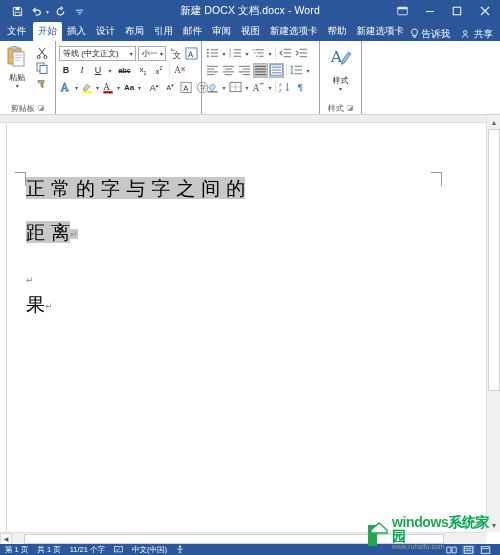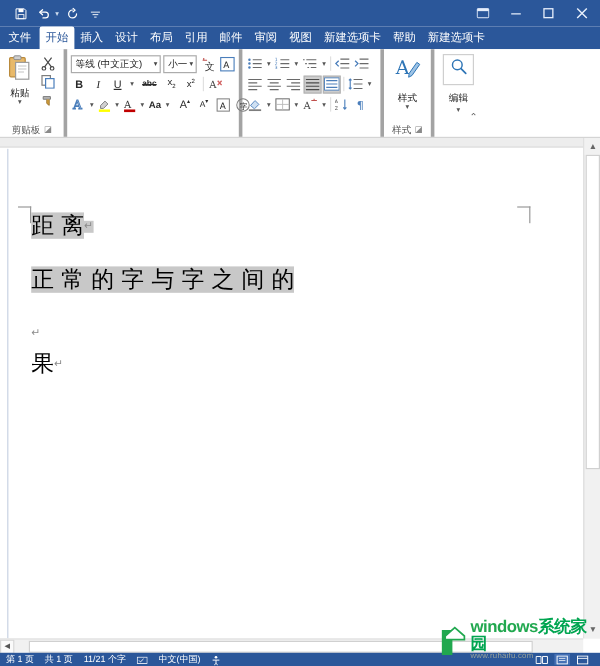--- a/index.html
+++ b/index.html
@@ -61,21 +61,21 @@
   .share { display: flex; align-items: center; gap: 3px; margin-left: 8px; }
 
   
   .ribbon {
     position: absolute; left: 0; top: 41px; width: 500px; height: 74px;
     background: #ffffff; border-bottom: 1px solid #d4d4d4;
     display: flex; align-items: stretch;
   }
   .group {
     position: relative; display: flex; flex-direction: column;
-    border-right: 3px solid #a3a3a3; padding: 2px 3px 0 3px;
+    border-right: 1px solid #a3a3a3; padding: 2px 3px 0 3px;
   }
   .group-body { flex: 1; display: flex; align-items: flex-start; }
   .group-label {
     height: 12px; font-size: 8px; color: #5a5a5a; text-align: center;
     display: flex; align-items: center; justify-content: center; gap: 3px;
   }
   .dialog-launcher { font-size: 7px; color: #8a8a8a; }
 
   
   .g-clip { width: 56px; }
@@ -200,21 +200,21 @@
     height: 10px; background: #ffffff; border: 1px solid #d0d0d0;
     margin-left: 12px; width: 420px;
   }
 
   
   .statusbar {
     position: absolute; left: 0; bottom: 0; width: 500px; height: 11px;
     background: #2b579a; color: #ffffff; font-size: 7.5px;
     display: flex; align-items: center;
   }
-  .sb-left { display: flex; align-items: flex-end; gap: 9px; padding-left: 5px; }
+  .sb-left { display: flex; align-items: center; gap: 9px; padding-left: 5px; }
   .sb-item { white-space: nowrap; display: flex; align-items: center; gap: 2px; }
   .sb-right { margin-left: auto; display: flex; align-items: center; gap: 4px; padding-right: 8px; }
   .viewbtn {
     width: 13px; height: 9px; display: flex; align-items: center; justify-content: center;
     color: #ffffff;
   }
   .viewbtn.active { background: #4470b5; }
 
   
   .watermark {
@@ -254,20 +254,21 @@
           <path d="M8.6 1.4 11 3.6 8.6 5.6" fill="none" stroke="#ffffff" stroke-width="1.5" stroke-linecap="round" stroke-linejoin="round"></path>
         </svg>
       </div>
       <div class="qat-btn">
         <svg width="11" height="11" viewBox="0 0 16 16">
           <path d="M3 6h10M5 9h6M7 12h2" stroke="#ffffff" stroke-width="1.1" stroke-linecap="round"></path>
         </svg>
       </div>
     </div>
 
+    <div class="title-text">新建 DOCX 文档.docx  -  Word</div>
 
     <div class="win-btns">
       <div class="win-btn">
         <svg width="11" height="10" viewBox="0 0 16 14">
           <rect x="1" y="1.5" width="14" height="11" fill="none" stroke="#e6eefb" stroke-width="1.2" rx="1"></rect>
           <rect x="1" y="1.5" width="14" height="3" fill="#e6eefb"></rect>
         </svg>
       </div>
       <div class="win-btn">
         <svg width="10" height="10" viewBox="0 0 10 10">
@@ -294,20 +295,40 @@
     <div class="tab">设计</div>
     <div class="tab">布局</div>
     <div class="tab">引用</div>
     <div class="tab">邮件</div>
     <div class="tab">审阅</div>
     <div class="tab">视图</div>
     <div class="tab">新建选项卡</div>
     <div class="tab">帮助</div>
     <div class="tab">新建选项卡</div>
 
+    <div class="tabs-right">
+      <div class="tell-me">
+        <span>
+          <svg width="9" height="11" viewBox="0 0 10 12">
+            <path d="M5 1a3.2 3.2 0 0 1 1.9 5.8V8.5h-3.8V6.8A3.2 3.2 0 0 1 5 1z" fill="none" stroke="#ffffff" stroke-width="1"></path>
+            <path d="M3.6 10h2.8" stroke="#ffffff" stroke-width="1" stroke-linecap="round"></path>
+          </svg>
+        </span>
+        <span>告诉我</span>
+      </div>
+      <div class="share">
+        <span>
+          <svg width="10" height="10" viewBox="0 0 12 12">
+            <circle cx="5" cy="4" r="2.1" fill="none" stroke="#ffffff" stroke-width="1"></circle>
+            <path d="M1.8 10.5c0-2 1.5-3.2 3.2-3.2s3.2 1.2 3.2 3.2" fill="none" stroke="#ffffff" stroke-width="1"></path>
+          </svg>
+        </span>
+        <span>共享</span>
+      </div>
+    </div>
   </div>
 
   <div class="ribbon">
 
     <div class="group g-clip">
       <div class="group-body">
         <div class="clip-left">
           <div class="paste-icon">
             <svg width="22" height="24" viewBox="0 0 22 24">
               <rect x="2" y="3" width="13" height="16" rx="1" fill="#e8b96a" stroke="#b98a3c" stroke-width="1"></rect>
@@ -589,56 +610,36 @@
           <span class="bl">样式</span>
           <span class="mini-caret">▾</span>
         </div>
       </div>
       <div class="group-label">
         <span>样式</span>
         <span class="dialog-launcher">◪</span>
       </div>
     </div>
 
-    <div class="group g-edit">
-      <div class="group-body" style="display:block">
-        <div class="edit-box">
-          <span>
-            <svg width="15" height="15" viewBox="0 0 16 16">
-              <circle cx="6.5" cy="6.5" r="4.3" fill="none" stroke="#2e75b6" stroke-width="1.3"></circle>
-              <path d="M9.8 9.8L14 14" stroke="#2e75b6" stroke-width="1.5" stroke-linecap="round"></path>
-            </svg>
-          </span>
-        </div>
-        <div style="text-align:center">
-          <span class="bl" style="font-size:8px;color:#262626">编辑</span>
-          <div class="mini-caret">▾</div>
-        </div>
-      </div>
-      <div class="group-label">
-        <span style="visibility:hidden">编辑</span>
-      </div>
-      <div class="collapse-ribbon">⌃</div>
-    </div>
   </div>
 
   <div class="canvas">
     <div class="canvas-topband"></div>
 
     <div class="page">
 
       <div class="mark" style="left:18px; top:48px; height:14px;"></div>
       <div class="mark h" style="left:8px; top:48px;"></div>
       <div class="mark" style="left:434px; top:48px; height:14px;"></div>
       <div class="mark h" style="left:424px; top:48px;"></div>
 
       <div class="doctext">
 
+        <span class="line"><span class="sel">正 常 的 字 与 字 之 间 的</span></span>
         <span class="line"><span class="sel">距 离</span><span class="sel pilcrow">↵</span></span>
-        <span class="line"><span class="sel">正 常 的 字 与 字 之 间 的</span></span>
 
         <span class="blankline"><span class="pilcrow">↵</span></span>
 
         <span class="line"><span>果</span><span class="pilcrow">↵</span></span>
       </div>
     </div>
   </div>
 
   <div class="vscroll">
     <div class="arrow up">▲</div>

